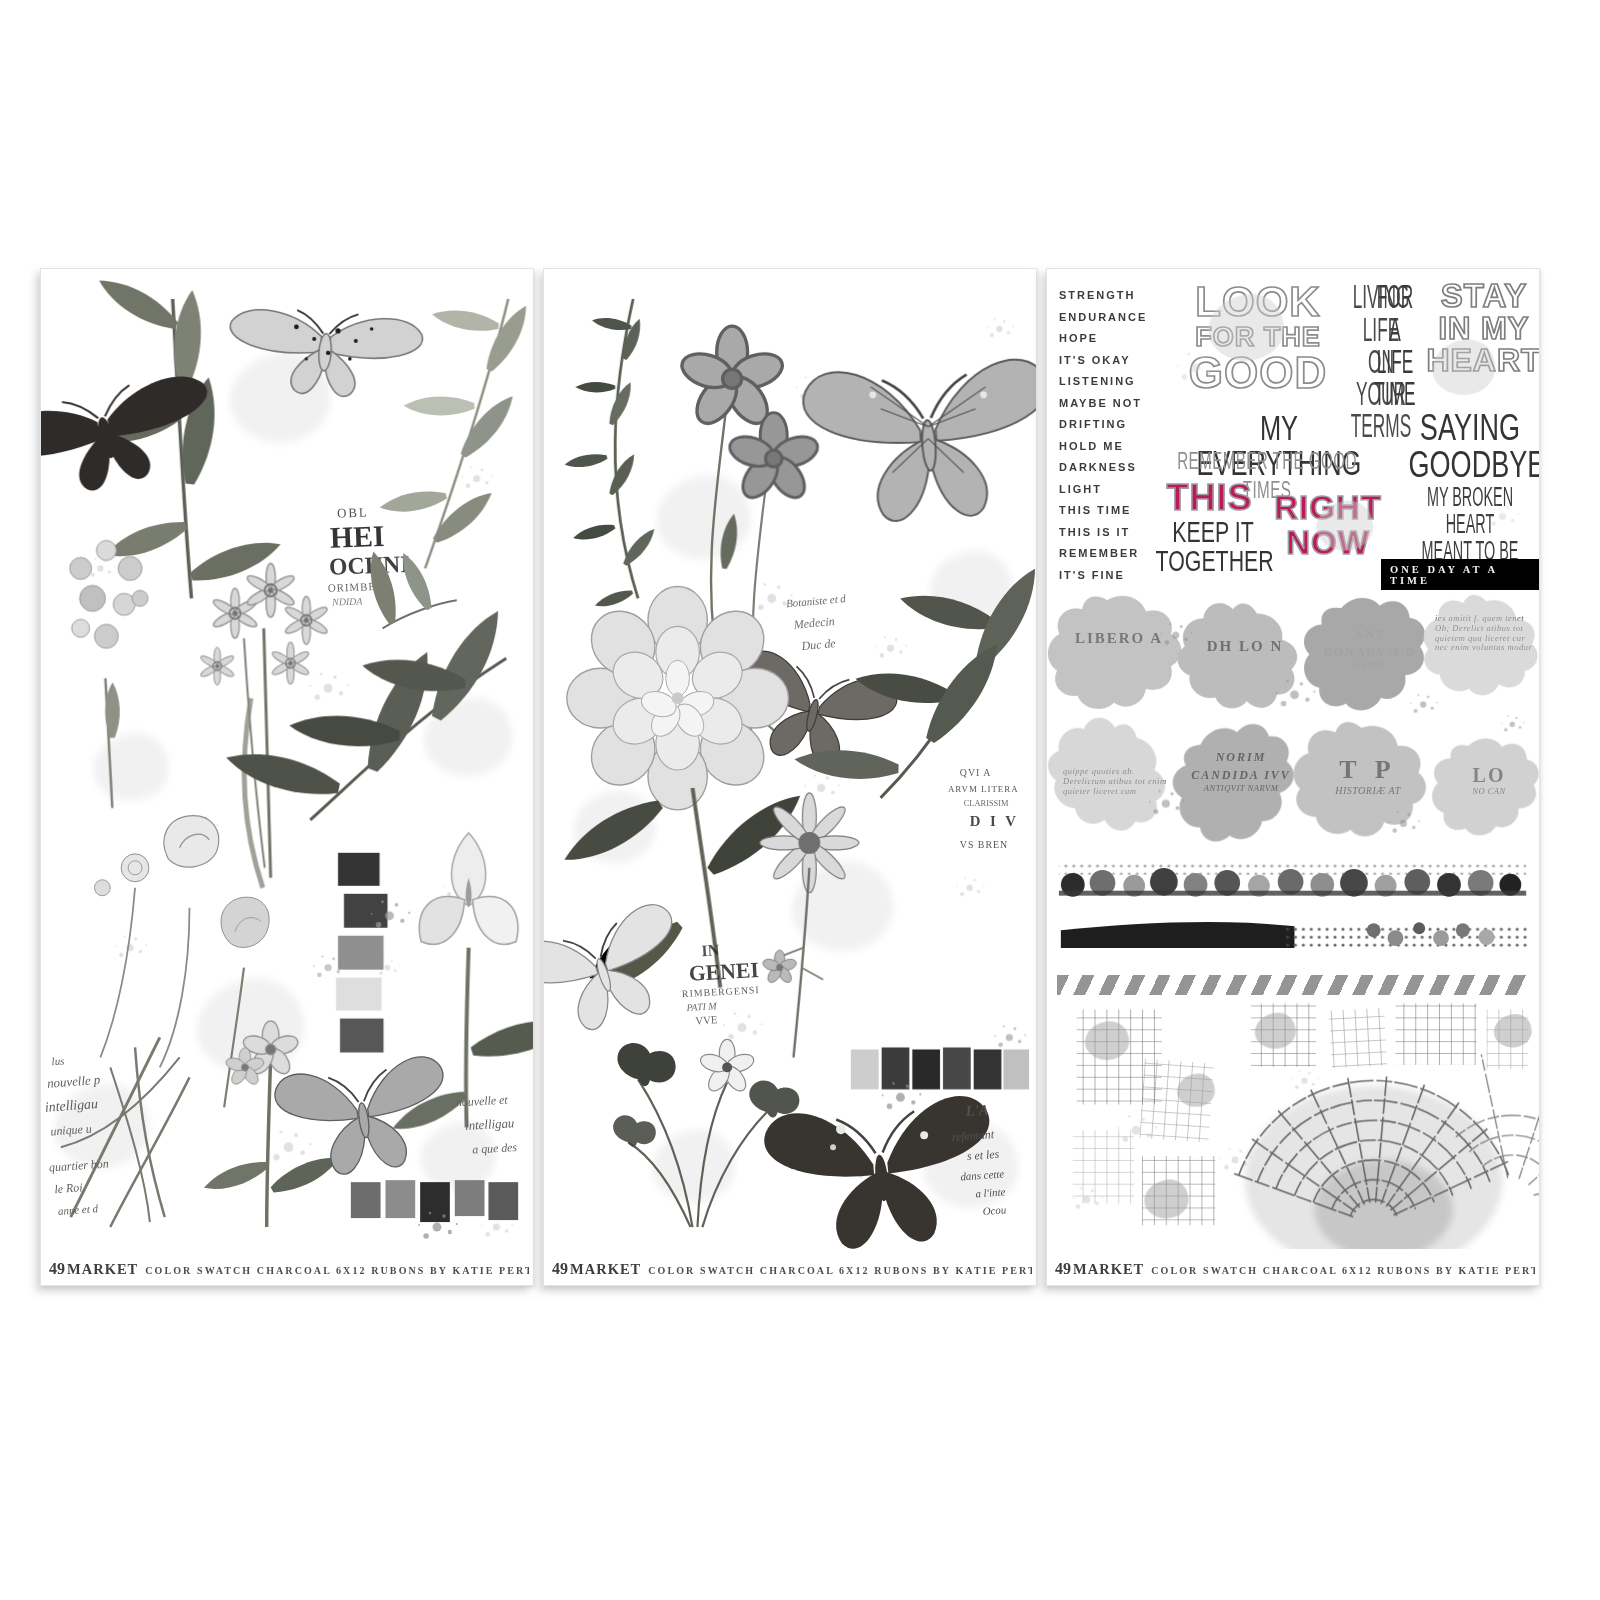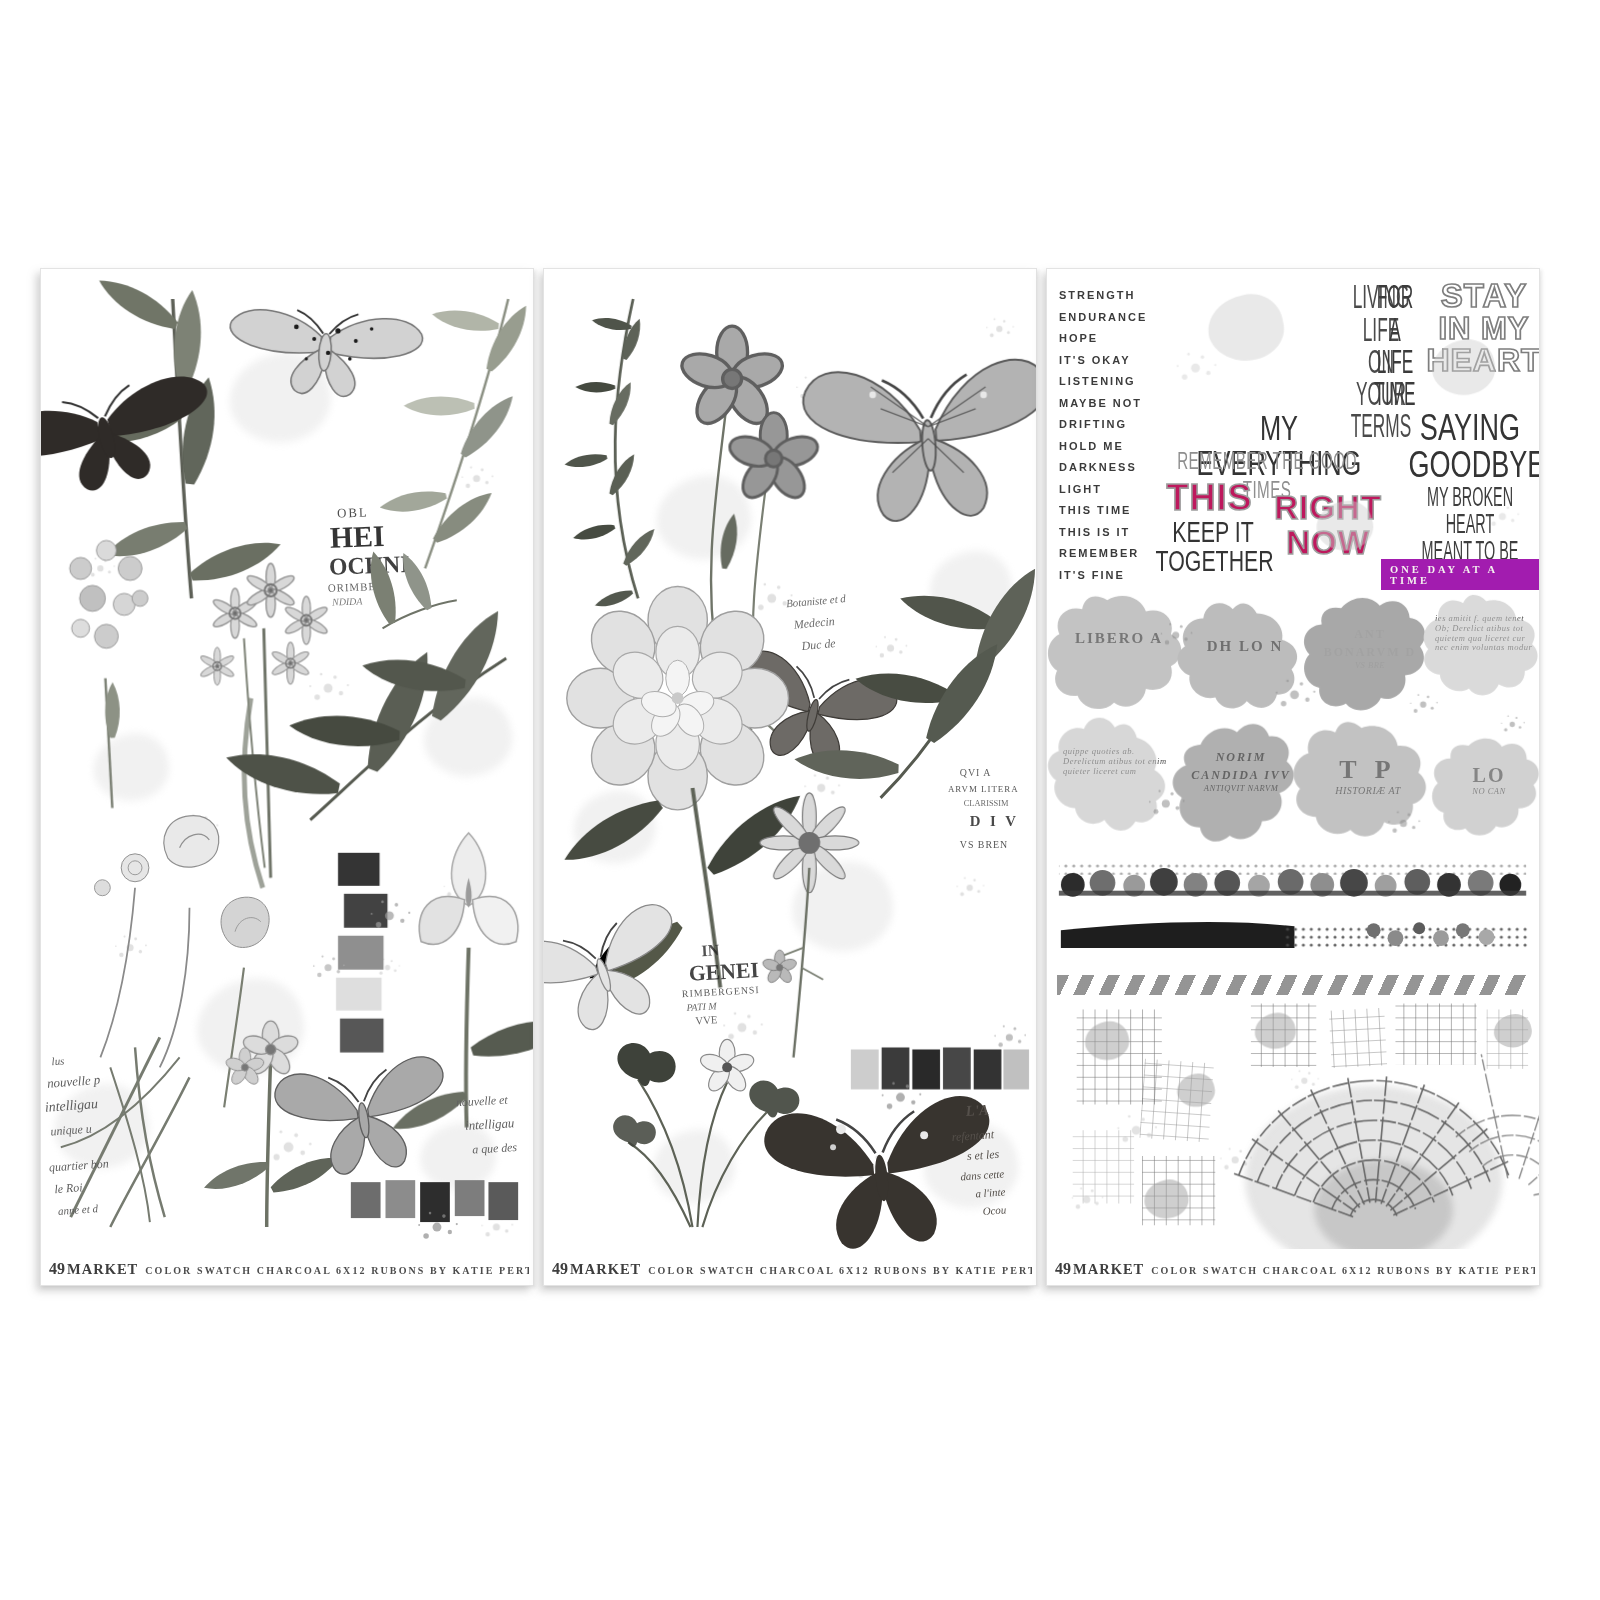--- a/index.html
+++ b/index.html
@@ -20,21 +20,21 @@
   
   .p3wrap{position:absolute;inset:0 0 28px 0;overflow:hidden;font-family:"Liberation Sans",sans-serif;}
   .wordcol{position:absolute;left:12px;top:16px;font-family:Liberation Sans, sans-serif;
            font-size:11px;font-weight:bold;letter-spacing:2px;color:#3b3b3b;line-height:21.5px;}
   .phr{position:absolute;text-align:center;}
   .outline{color:#ffffff;-webkit-text-stroke:1.7px #8c8c8c;font-weight:800;letter-spacing:1px;line-height:1.02;}
   .outline2{color:#be185d;-webkit-text-stroke:1.6px #9e9e9e;font-weight:800;letter-spacing:1px;line-height:1.05;}
   .cond{font-weight:300;color:#4a4a4a;transform:scale(.72,1.42);transform-origin:center top;line-height:.95;}
   .solid{font-weight:500;color:#343434;transform:scale(.82,1.12);transform-origin:center top;line-height:1.0;}
   .thingray{font-weight:400;color:#8f8f8f;transform:scale(.8,1.3);transform-origin:left top;letter-spacing:.5px;}
-  .ribbon{position:absolute;background:#a21caf;color:#f4f2ef;font-family:"Liberation Serif",serif;
+  .ribbon{position:absolute;background:#000000;color:#f4f2ef;font-family:"Liberation Serif",serif;
           font-weight:bold;font-size:10.5px;letter-spacing:3px;padding:5px 9px 4px 9px;}
   .splattxt{position:absolute;text-align:center;font-family:"Liberation Serif",serif;color:#2e2e2e;
             line-height:1.15;opacity:.9;}
   .splattxt .big{font-size:15px;font-weight:bold;letter-spacing:2px;text-align:center;}
   .splattxt .sm{font-size:8.5px;font-style:italic;letter-spacing:.5px;display:block;}
   .stripe3{position:absolute;height:20px;opacity:.85;
      background:repeating-linear-gradient(115deg,#828282 0 11px,#ffffff 11px 23px);}
 </style>
 </head>
 <body>
@@ -522,20 +522,25 @@
         <div>DRIFTING</div>
         <div>HOLD ME</div>
         <div>DARKNESS</div>
         <div>LIGHT</div>
         <div>THIS TIME</div>
         <div>THIS IS IT</div>
         <div>REMEMBER</div>
         <div>IT'S FINE</div>
       </div>
 
+      <div class="phr outline" style="left:132px;top:12px;width:158px;">
+        <div style="font-size:42px;">LOOK</div>
+        <div style="font-size:27px;">FOR THE</div>
+        <div style="font-size:44px;">GOOD</div>
+      </div>
       <div class="phr cond" style="left:288px;top:12px;width:92px;font-size:24px;">
         <div>LIVING</div>
         <div>LIFE</div>
         <div>ON YOUR</div>
         <div>TERMS</div>
       </div>
       <div class="phr cond" style="left:318px;top:12px;width:60px;font-size:24px;color:#3b3b3b;">
         <div>FOR</div>
         <div>A</div>
         <div>LIFE</div>
@@ -584,21 +589,21 @@
         <span class="sm"></span>
       </div>
       <div class="splattxt" style="left:268px;top:355px;width:110px;">
         <span class="big" style="color:#f0f0f0;font-size:12px;">ANT BONARVM D</span>
         <span class="sm" style="color:#e8e8e8;">VS BRE</span>
       </div>
       <div class="splattxt" style="left:388px;top:345px;width:104px;text-align:left;">
         <span class="big"></span>
         <span class="sm">ies amitit f. quem tenet Ob; Derelict atibus tot quietem qua liceret cur nec enim voluntas modur</span>
       </div>
-      <div class="splattxt" style="left:16px;top:478px;width:110px;text-align:left;">
+      <div class="splattxt" style="left:16px;top:498px;width:110px;text-align:left;">
         <span class="big"></span>
         <span class="sm">quippe quoties ab. Derelictum atibus tot enim quieter liceret cum</span>
       </div>
       <div class="splattxt" style="left:142px;top:478px;width:104px;">
         <span class="big" style="font-size:12px;font-style:italic;">NORIM CANDIDA IVV</span>
         <span class="sm">ANTIQVIT NARVM</span>
       </div>
       <div class="splattxt" style="left:266px;top:486px;width:110px;">
         <span class="big" style="font-size:26px;letter-spacing:6px;">T P</span>
         <span class="sm" style="font-size:10px;">HISTORIÆ AT</span>

